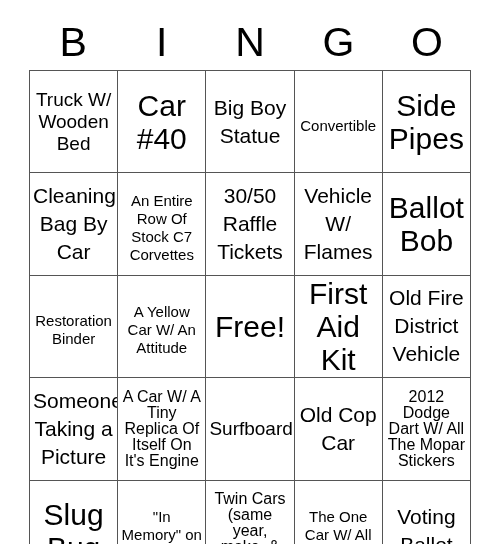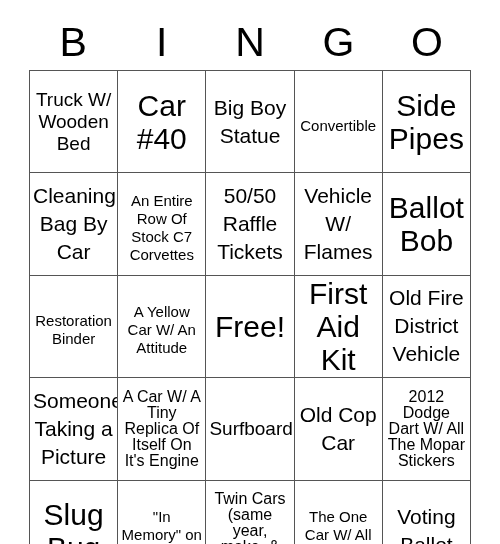--- a/index.html
+++ b/index.html
@@ -120,21 +120,21 @@
         <span class="cell-text">Side Pipes</span>
       </div>
 
     <div class="cell size-lg">
         <span class="cell-text">Cleaning Bag By Car</span>
       </div>
     <div class="cell size-sm">
         <span class="cell-text">An Entire Row Of Stock C7 Corvettes</span>
       </div>
     <div class="cell size-lg">
-        <span class="cell-text">50/50 Raffle Tickets</span>
+        <span class="cell-text">30/50 Raffle Tickets</span>
       </div>
     <div class="cell size-lg">
         <span class="cell-text">Vehicle W/ Flames</span>
       </div>
     <div class="cell size-xl">
         <span class="cell-text">Ballot Bob</span>
       </div>
 
     <div class="cell size-sm">
         <span class="cell-text">Restoration Binder</span>

